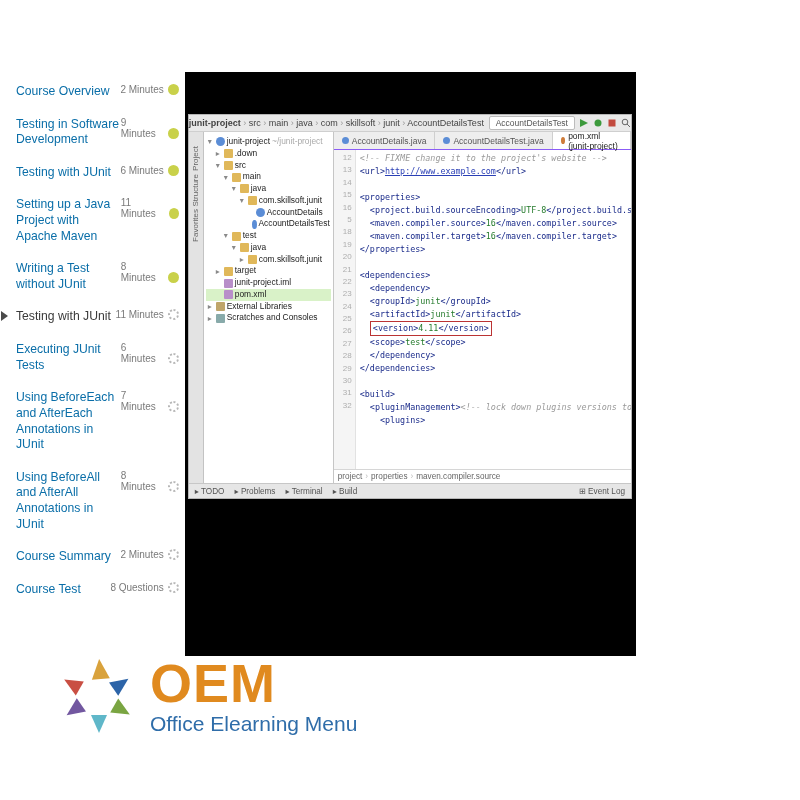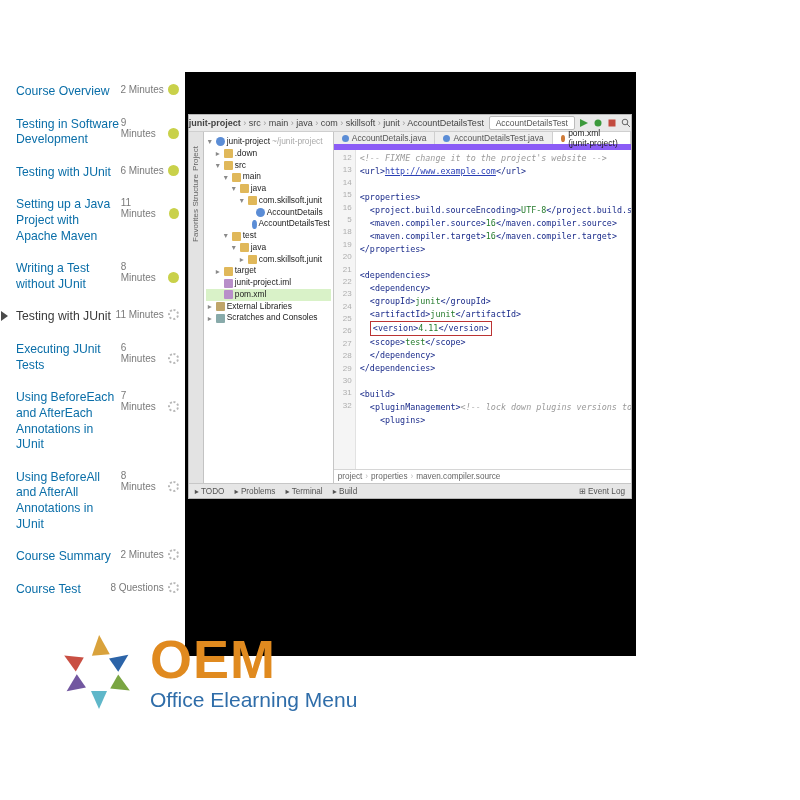--- a/index.html
+++ b/index.html
@@ -40,21 +40,21 @@
   .fico { width:9px; height:9px; display:inline-block; border-radius:1px; }
   .fico.fold { background:#e0b85a; }
   .fico.mod { background:#5b8dd6; border-radius:50%; }
   .fico.java { background:#5b8dd6; border-radius:50%; }
   .fico.xml { background:#b88fc9; }
   .fico.lib { background:#bfa56a; }
   .fico.scr { background:#8aa; }
   .indent0{padding-left:0} .indent1{padding-left:8px} .indent2{padding-left:16px} .indent3{padding-left:24px} .indent4{padding-left:32px} .indent5{padding-left:40px}
 
   .editor { flex:1; display:flex; flex-direction:column; background:#fff; min-width:0; }
-  .tabbar { display:flex; height:18px; border-bottom:6px solid #8b5cf6; background:#ebebeb; }
+  .tabbar { display:flex; height:18px; border-bottom:1px solid #8b5cf6; background:#ebebeb; }
   .etab { display:flex; align-items:center; gap:3px; padding:0 8px; font-size:8.5px; border-right:1px solid #cfcfcf; color:#555; background:#eee; }
   .etab.act { background:#fff; color:#222; }
   .tdot { width:7px; height:7px; border-radius:50%; background:#5b8dd6; }
   .tdot.x { background:#cf7c3a; }
 
   .code-wrap { flex:1; display:flex; overflow:hidden; }
   .linenos { width:22px; background:#f5f5f5; border-right:1px solid #e2e2e2; text-align:right; padding:2px 3px 2px 0; }
   .linenos div { color:#aeaeae; font-size:8px; line-height:1.55; }
   .code { flex:1; font-family:Menlo,Consolas,monospace; font-size:8.4px; line-height:1.55; color:#333; padding:2px 4px; white-space:pre; overflow:hidden; }
   .code .t  { color:#1a2b8a; }    
@@ -62,21 +62,21 @@
   .code .c  { color:#9a9a9a; font-style:italic; } 
   .code .u  { text-decoration:underline; color:#2a3fb5; }
   .code .boxed { display:inline-block; border:1.5px solid #b33; padding:0 2px; }
   .ide-bott { display:flex; align-items:center; gap:10px; height:15px; background:#e6e6e6; border-top:1px solid #c7c7c7; padding:0 6px; }
   .btab { font-size:8.2px; color:#555; display:flex; align-items:center; gap:3px; }
   .elog { margin-left:auto; font-size:8.2px; color:#555; }
   .ide-status { display:flex; align-items:center; gap:10px; height:15px; background:#eee; border-top:1px solid #d0d0d0; padding:0 6px; font-size:8.2px; color:#555; }
   .ide-status .right { margin-left:auto; display:flex; gap:10px; }
   .crumb2 { height:14px; border-top:1px solid #d6d6d6; display:flex; align-items:center; padding:0 4px; gap:3px; font-size:8.2px; color:#666; }
 
-  .brand { position:absolute; left:58px; top:632px; display:flex; align-items:center; gap:14px; }
+  .brand { position:absolute; left:58px; top:656px; display:flex; align-items:center; gap:14px; }
   .brand-logo { position:relative; width:78px; height:78px; }
   .arrow { position:absolute; width:0; height:0; }
   .ar1{left:33px;top:2px;border-left:9px solid transparent;border-right:9px solid transparent;border-bottom:20px solid #d9a23c;transform:rotate(-5deg)}
   .ar2{left:55px;top:18px;border-left:8px solid transparent;border-right:8px solid transparent;border-bottom:18px solid #2c64a8;transform:rotate(55deg)}
   .ar3{left:56px;top:44px;border-left:8px solid transparent;border-right:8px solid transparent;border-bottom:18px solid #7aa542;transform:rotate(120deg)}
   .ar4{left:33px;top:58px;border-left:8px solid transparent;border-right:8px solid transparent;border-bottom:18px solid #5fb7c9;transform:rotate(180deg)}
   .ar5{left:8px;top:44px;border-left:8px solid transparent;border-right:8px solid transparent;border-bottom:18px solid #7257a0;transform:rotate(235deg)}
   .ar6{left:6px;top:18px;border-left:8px solid transparent;border-right:8px solid transparent;border-bottom:18px solid #c94f43;transform:rotate(300deg)}
 
   .brand-text { display:flex; flex-direction:column; }

